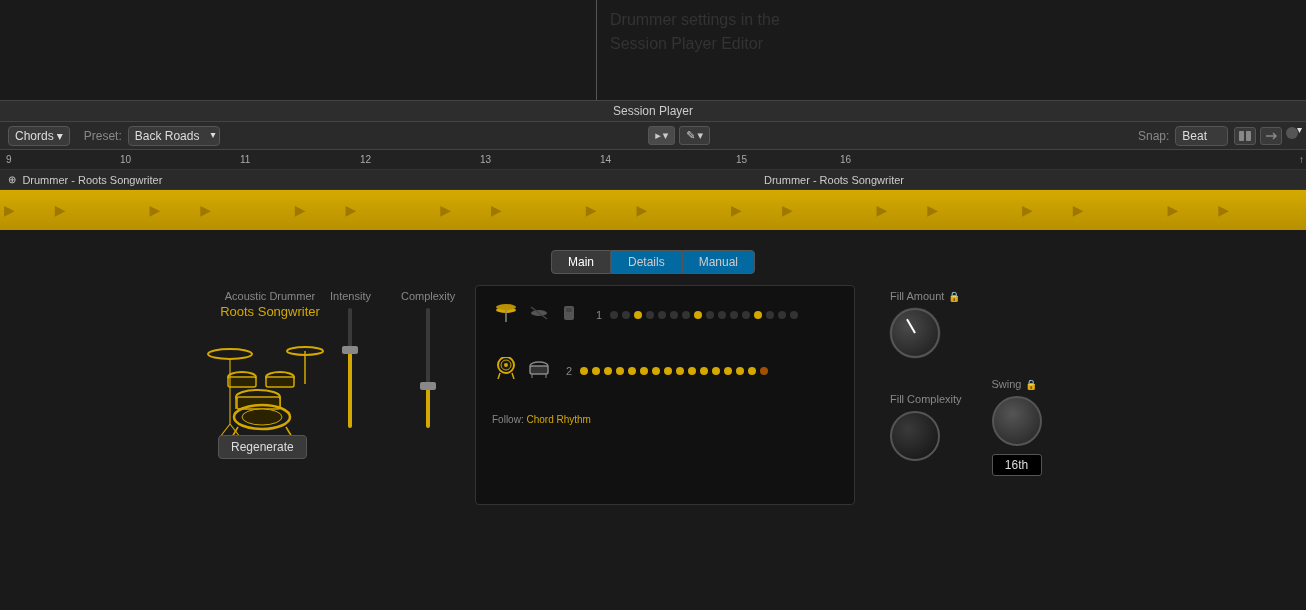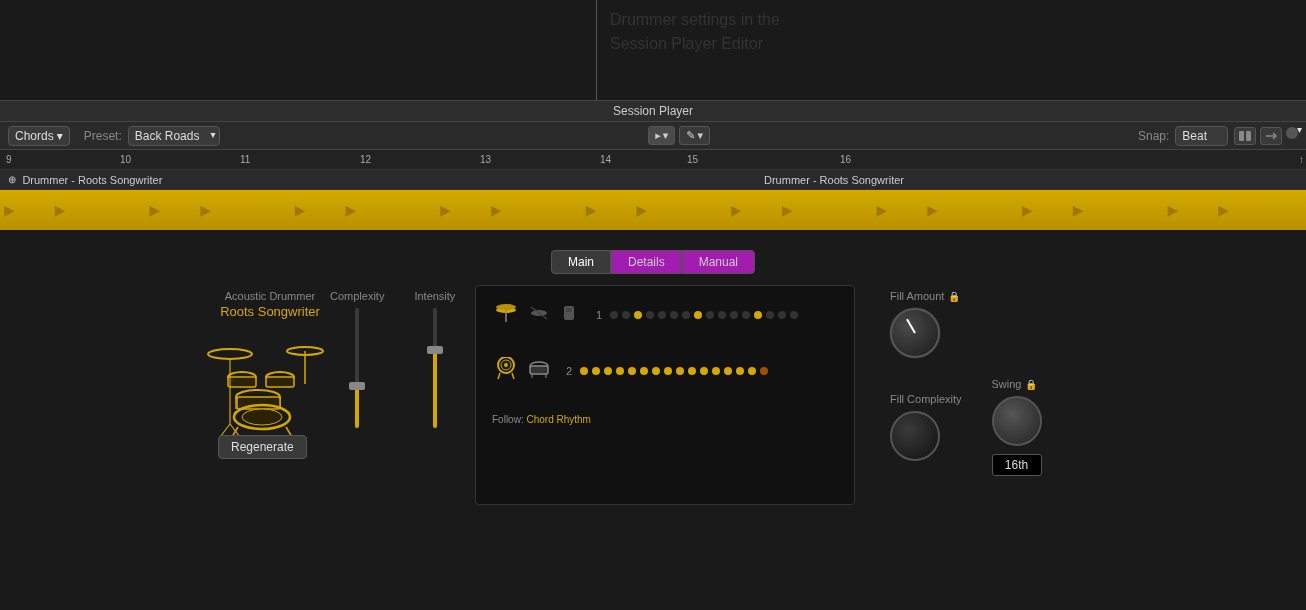--- a/index.html
+++ b/index.html
@@ -260,21 +260,21 @@
       left: 50%;
       transform: translateX(-50%);
       display: flex;
       gap: 0;
     }
     .tab-btn {
       padding: 4px 16px;
       font-size: 12px;
       border: 1px solid #555;
       cursor: pointer;
-      background: #a21caf;
+      background: #0369a1;
       color: #ccc;
     }
     .tab-btn.active {
       background: #3a3a3a;
       color: #fff;
       font-weight: 500;
     }
     .tab-btn:first-child { border-radius: 4px 0 0 4px; }
     .tab-btn:last-child { border-radius: 0 4px 4px 0; }
 
@@ -552,21 +552,21 @@
 </div>
 
 <div class="timeline-ruler">
   <div class="ruler-marks">
     <span class="ruler-mark" style="left:6px">9</span>
     <span class="ruler-mark" style="left:120px">10</span>
     <span class="ruler-mark" style="left:240px">11</span>
     <span class="ruler-mark" style="left:360px">12</span>
     <span class="ruler-mark" style="left:480px">13</span>
     <span class="ruler-mark" style="left:600px">14</span>
-    <span class="ruler-mark" style="left:687px">15</span>
+    <span class="ruler-mark" style="left:736px">15</span>
     <span class="ruler-mark" style="left:840px">16</span>
     <span class="ruler-mark" style="right:2px">↑</span>
   </div>
 </div>
 
 <div class="track-area">
   <div class="track-header">
     <span class="track-expand-btn">⊕</span>
     <span>Drummer - Roots Songwriter</span>
     <div class="track-region">
@@ -624,31 +624,31 @@
         <line x1="30" y1="95" x2="20" y2="108" stroke="#d4a800" stroke-width="1.2"></line>
         <line x1="30" y1="95" x2="40" y2="108" stroke="#d4a800" stroke-width="1.2"></line>
       </svg>
     </div>
   </div>
 
   <button class="regenerate-btn">Regenerate</button>
 
   <div class="sliders-area">
     <div class="slider-col">
+      <div class="slider-col-label">Intensity</div>
+      <div class="vertical-slider-track">
+        <div class="vertical-slider-fill" style="height:65%;background:#d4a800;"></div>
+        <div class="vertical-slider-thumb" style="bottom:65%;transform:translateY(50%)"></div>
+      </div>
+    </div>
+    <div class="slider-col">
       <div class="slider-col-label">Complexity</div>
       <div class="vertical-slider-track">
         <div class="vertical-slider-fill" style="height:35%"></div>
         <div class="vertical-slider-thumb" style="bottom:35%;transform:translateY(50%)"></div>
-      </div>
-    </div>
-    <div class="slider-col">
-      <div class="slider-col-label">Intensity</div>
-      <div class="vertical-slider-track">
-        <div class="vertical-slider-fill" style="height:65%;background:#d4a800;"></div>
-        <div class="vertical-slider-thumb" style="bottom:65%;transform:translateY(50%)"></div>
       </div>
     </div>
   </div>
 
   <div class="instrument-grid">
 
     <div class="instrument-row">
 
       <div class="instrument-icon">
         <svg width="24" height="20" viewBox="0 0 24 20">

